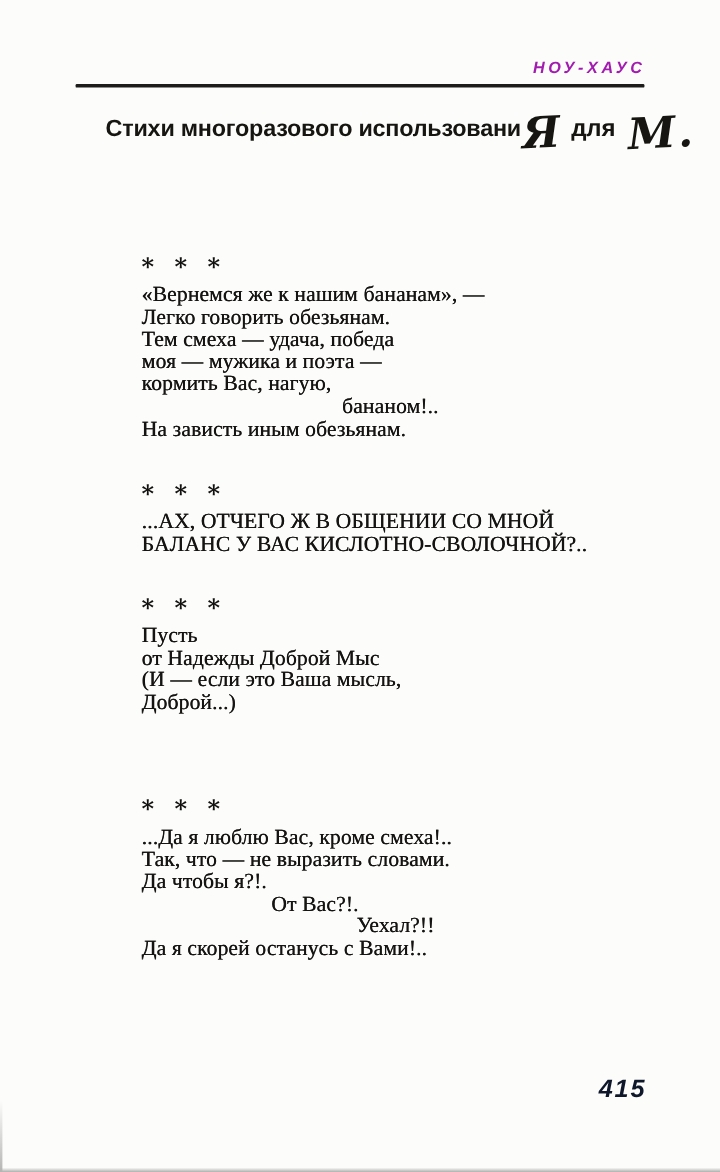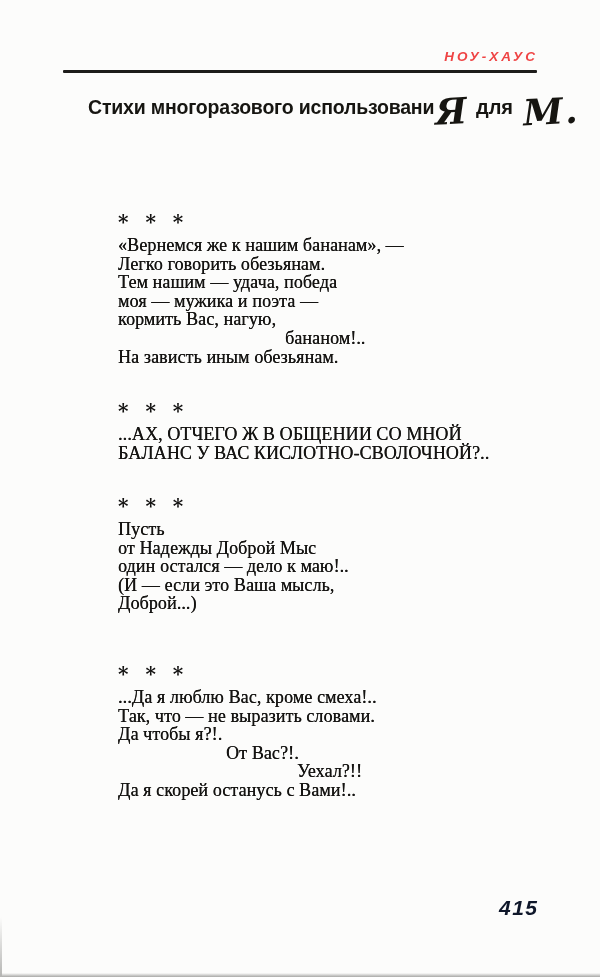--- a/index.html
+++ b/index.html
@@ -18,21 +18,21 @@
     position:absolute;left:0;bottom:0;width:2px;height:60px;
     background:linear-gradient(to top,#b5b5b3,rgba(0,0,0,0));
   }
 
   
   .running-title{
     position:absolute;top:49px;right:62px;
     font-family:"Liberation Sans", sans-serif;
     font-weight:bold;font-style:italic;
     font-size:13.5px;letter-spacing:3px;
-    color:#ef4444;white-space:nowrap;
+    color:#a21caf;white-space:nowrap;
   }
   .head-rule{
     position:absolute;top:70px;left:63px;width:474px;height:2.6px;
     background:#1d1c1a;border-radius:1px;
   }
 
   
   .chapter-title{
     position:absolute;top:96px;left:88px;width:480px;
     display:flex;align-items:center;white-space:nowrap;
@@ -89,38 +89,37 @@
   <span class="title-lead">Стихи многоразового использовани</span>
   <span class="title-big first">Я</span>
   <span class="title-connector">для</span>
   <span class="title-big second">М.</span>
 </div>
 
 <div class="poem poem-1">
   <div class="stars">* * *</div>
   <div class="line">«Вернемся же к нашим бананам», —</div>
   <div class="line">Легко говорить обезьянам.</div>
-  <div class="line">Тем нашим — удача, победа</div>
+  <div class="line">Тем смеха — удача, победа</div>
   <div class="line">моя — мужика и поэта —</div>
   <div class="line">кормить Вас, нагую,</div>
   <div class="line indent-a">бананом!..</div>
   <div class="line">На зависть иным обезьянам.</div>
 </div>
 
 <div class="poem poem-2">
   <div class="stars">* * *</div>
   <div class="line">...АХ, ОТЧЕГО Ж В ОБЩЕНИИ СО МНОЙ</div>
   <div class="line">БАЛАНС У ВАС КИСЛОТНО-СВОЛОЧНОЙ?..</div>
 </div>
 
 <div class="poem poem-3">
   <div class="stars">* * *</div>
   <div class="line">Пусть</div>
   <div class="line">от Надежды Доброй Мыс</div>
-  <div class="line">один остался — дело к маю!..</div>
   <div class="line">(И — если это Ваша мысль,</div>
   <div class="line">Доброй...)</div>
 </div>
 
 <div class="poem poem-4">
   <div class="stars">* * *</div>
   <div class="line">...Да я люблю Вас, кроме смеха!..</div>
   <div class="line">Так, что — не выразить словами.</div>
   <div class="line">Да чтобы я?!.</div>
   <div class="line indent-b">От Вас?!.</div>

